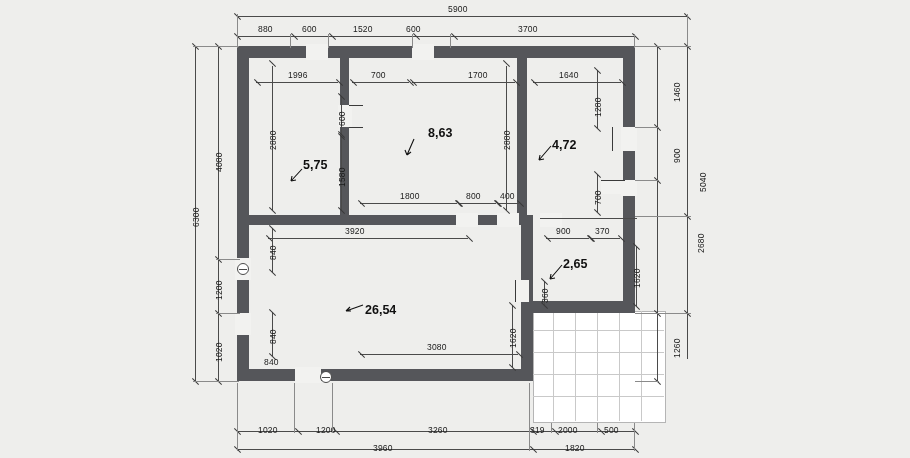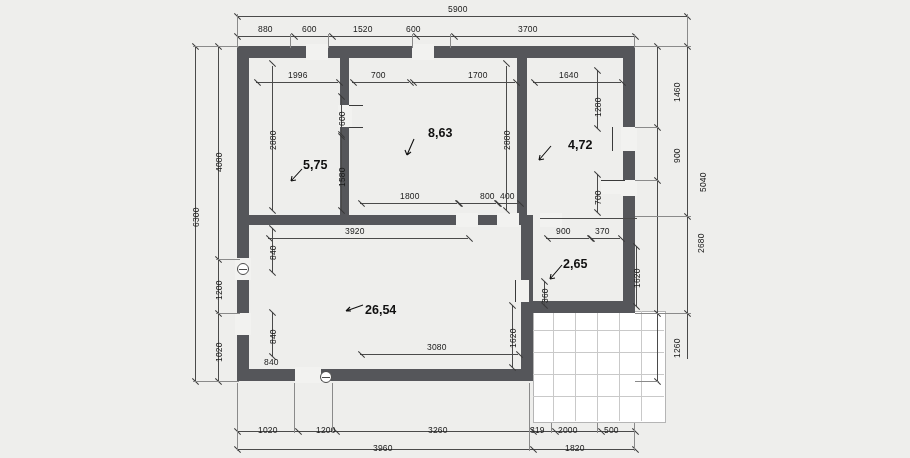--- a/index.html
+++ b/index.html
@@ -163,21 +163,21 @@
       </svg>
   </div>
 
   <div class="area" style="left:428px; top:126px;">8,63</div>
   <div class="arrow" style="left:402px; top:138px;">
     <svg width="18" height="20" viewBox="0 0 18 20">
         <path d="M12 1 L5 17 M5 17 L9 14 M5 17 L3 12" stroke="#111" stroke-width="1.1" fill="none"></path>
       </svg>
   </div>
 
-  <div class="area" style="left:552px; top:138px;margin-left:16px;">4,72</div>
+  <div class="area" style="left:552px; top:138px;">4,72</div>
   <div class="arrow" style="left:535px; top:145px;">
     <svg width="18" height="18" viewBox="0 0 18 18">
         <path d="M16 1 L4 15 M4 15 L9 14 M4 15 L5 10" stroke="#111" stroke-width="1.1" fill="none"></path>
       </svg>
   </div>
 
   <div class="area" style="left:365px; top:303px;">26,54</div>
   <div class="arrow" style="left:344px; top:303px;">
     <svg width="20" height="12" viewBox="0 0 20 12">
         <path d="M19 2 L2 8 M2 8 L7 8 M2 8 L6 4" stroke="#111" stroke-width="1.1" fill="none"></path>
@@ -238,21 +238,21 @@
   <div class="lbl" style="left:559px; top:70px;">1640</div>
 
   <div class="dimline" style="left:360px; top:203px; width:97px; height:1px;"></div>
   <div class="tick" style="left:357px; top:203px;"></div>
   <div class="tick" style="left:454px; top:203px;"></div>
   <div class="lbl" style="left:400px; top:191px;">1800</div>
 
   <div class="dimline" style="left:458px; top:203px; width:38px; height:1px;"></div>
   <div class="tick" style="left:455px; top:203px;"></div>
   <div class="tick" style="left:493px; top:203px;"></div>
-  <div class="lbl" style="left:480px; top:191px;">800</div>
+  <div class="lbl" style="left:466px; top:191px;">800</div>
 
   <div class="dimline" style="left:497px; top:203px; width:22px; height:1px;"></div>
   <div class="tick" style="left:494px; top:203px;"></div>
   <div class="tick" style="left:516px; top:203px;"></div>
   <div class="lbl" style="left:500px; top:191px;">400</div>
 
   <div class="dimline" style="left:268px; top:238px; width:200px; height:1px;"></div>
   <div class="tick" style="left:265px; top:238px;"></div>
   <div class="tick" style="left:465px; top:238px;"></div>
   <div class="lbl" style="left:345px; top:226px;">3920</div>

